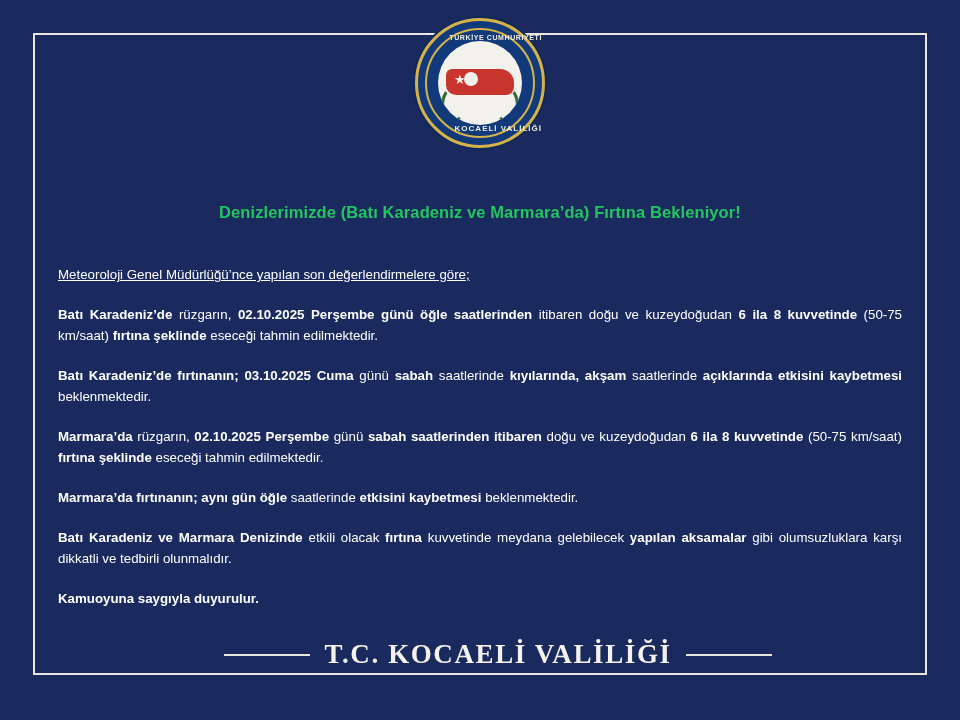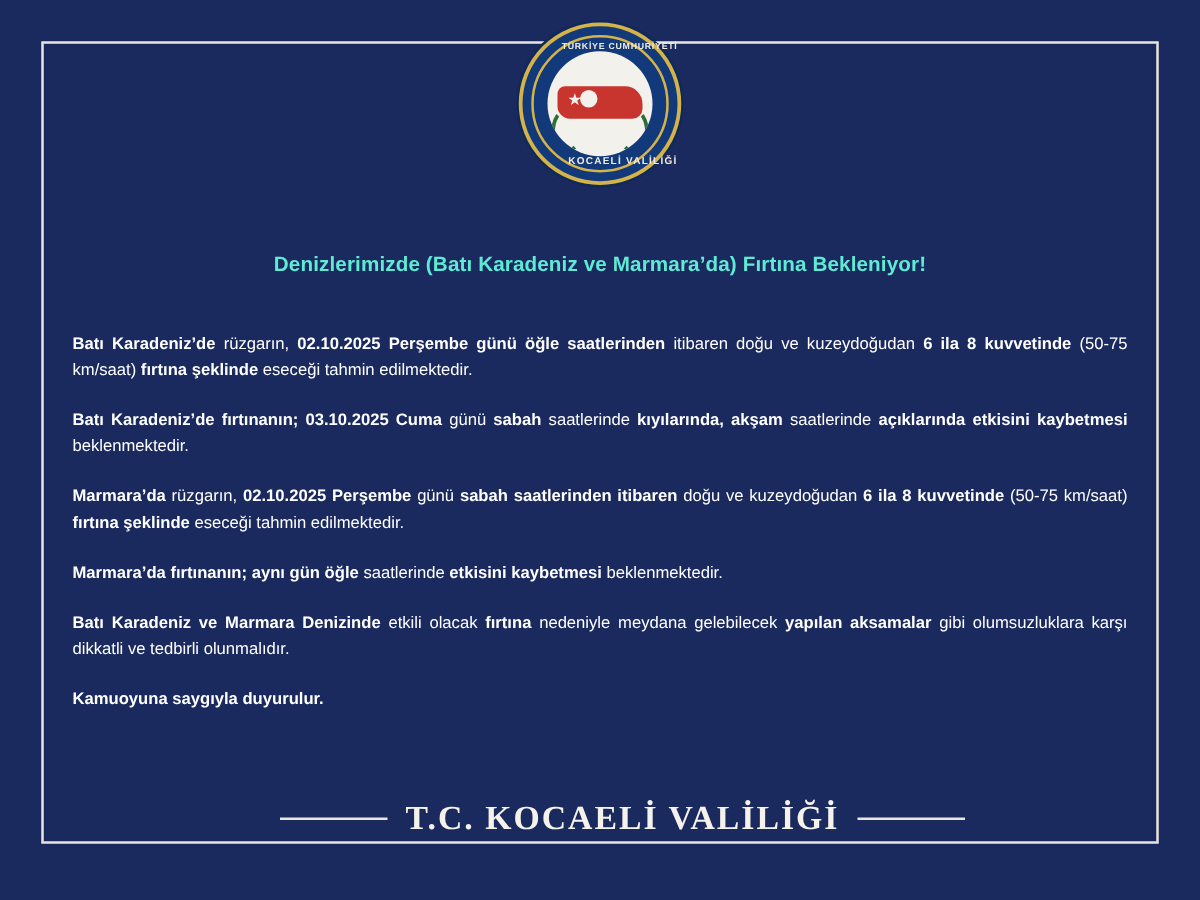--- a/index.html
+++ b/index.html
@@ -117,21 +117,21 @@
   }
   .seal-text-top { top: 13px; }
   .seal-text-bottom { bottom: 12px; font-size: 8px; letter-spacing: 1px; }
 
   .headline {
     position: absolute;
     left: 60px;
     right: 60px;
     top: 203px;
     text-align: center;
-    color: #5eead4;
+    color: #22c55e;
     font-size: 16.5px;
     font-weight: bold;
     letter-spacing: 0.1px;
   }
   .body {
     position: absolute;
     left: 58px;
     right: 58px;
     top: 264px;
     color: #ffffff;
@@ -190,26 +190,27 @@
         <div class="seal-wreath-l"></div>
         <div class="seal-wreath-r"></div>
       </div>
       <div class="seal-text-bottom">KOCAELİ VALİLİĞİ</div>
     </div>
   </div>
 
   <div class="headline">Denizlerimizde (Batı Karadeniz ve Marmara’da) Fırtına Bekleniyor!</div>
 
   <div class="body">
+    <div class="lead">Meteoroloji Genel Müdürlüğü’nce yapılan son değerlendirmelere göre;</div>
     <div id="paragraphs">
         <div class="para"><b>Batı Karadeniz’de </b><span>rüzgarın, </span><b>02.10.2025 Perşembe günü öğle saatlerinden </b><span>itibaren doğu ve kuzeydoğudan </span><b>6 ila 8 kuvvetinde </b><span>(50-75 km/saat) </span><b>fırtına şeklinde </b><span>eseceği tahmin edilmektedir.</span></div>
         <div class="para"><b>Batı Karadeniz’de fırtınanın; 03.10.2025 Cuma </b><span>günü </span><b>sabah </b><span>saatlerinde </span><b>kıyılarında, akşam </b><span>saatlerinde </span><b>açıklarında etkisini kaybetmesi </b><span>beklenmektedir.</span></div>
         <div class="para"><b>Marmara’da </b><span>rüzgarın, </span><b>02.10.2025 Perşembe </b><span>günü </span><b>sabah saatlerinden itibaren </b><span>doğu ve kuzeydoğudan </span><b>6 ila 8 kuvvetinde </b><span>(50-75 km/saat) </span><b>fırtına şeklinde </b><span>eseceği tahmin edilmektedir.</span></div>
         <div class="para"><b>Marmara’da fırtınanın; aynı gün öğle </b><span>saatlerinde </span><b>etkisini kaybetmesi </b><span>beklenmektedir.</span></div>
-        <div class="para"><b>Batı Karadeniz ve Marmara Denizinde </b><span>etkili olacak </span><b>fırtına </b><span>nedeniyle meydana gelebilecek </span><b>yapılan aksamalar </b><span>gibi olumsuzluklara  karşı dikkatli ve tedbirli olunmalıdır.</span></div>
+        <div class="para"><b>Batı Karadeniz ve Marmara Denizinde </b><span>etkili olacak </span><b>fırtına </b><span>kuvvetinde meydana gelebilecek </span><b>yapılan aksamalar </b><span>gibi olumsuzluklara  karşı dikkatli ve tedbirli olunmalıdır.</span></div>
         <div class="para"><b>Kamuoyuna saygıyla duyurulur.</b></div>
       </div>
   </div>
 
   <div class="footer">
     <div class="footer-rule"></div>
     <div class="footer-text">T.C. KOCAELİ VALİLİĞİ</div>
     <div class="footer-rule"></div>
   </div>
 </div>

